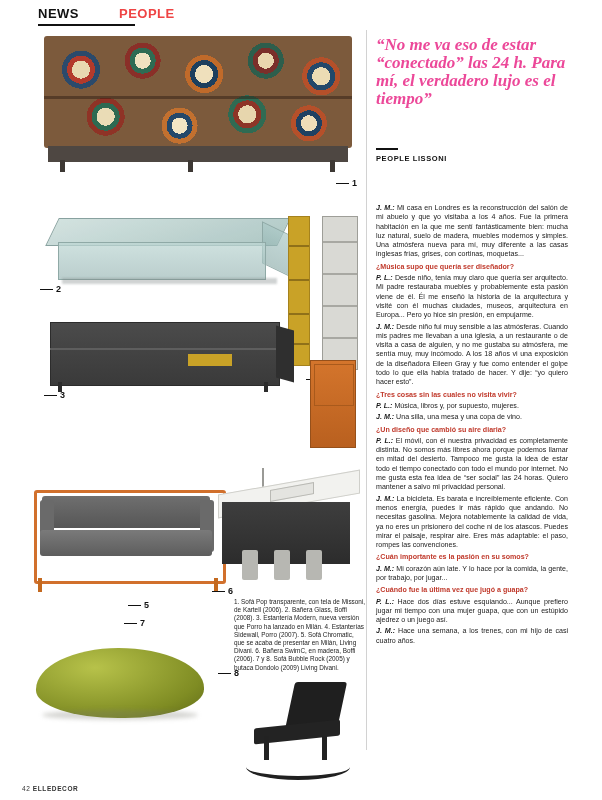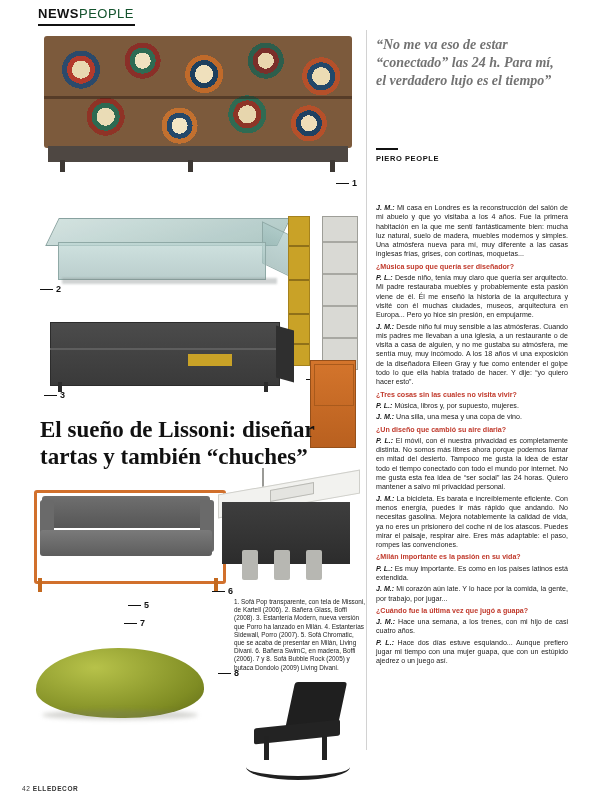--- a/index.html
+++ b/index.html
@@ -24,21 +24,21 @@
   
   .masthead {
     position: absolute;
     left: 38px;
     top: 6px;
     font-size: 13px;
     letter-spacing: 0.5px;
     font-weight: bold;
   }
   .masthead .news { color: #111; }
-  .masthead .people { color: #14532d; font-weight: normal; }
+  .masthead .people { color: #ef4444; font-weight: bold; margin-left: 40px; }
   .rule-top {
     position: absolute;
     left: 38px;
     top: 24px;
     width: 97px;
     height: 2px;
     background: #111;
   }
 
   
@@ -406,25 +406,25 @@
     height: 720px;
     background: #d2d2d2;
   }
 
   .pullquote {
     position: absolute;
     left: 376px;
     top: 36px;
     width: 190px;
     font-family: "Liberation Serif", serif;
-    font-size: 14px;
+    font-size: 17px;
     line-height: 18px;
     font-weight: bold;
     font-style: italic;
-    color: #737373;
+    color: #ec4899;
   }
   .pull-rule {
     position: absolute;
     left: 376px;
     top: 148px;
     width: 22px;
     height: 2px;
     background: #111;
   }
   .pull-attr {
@@ -518,21 +518,20 @@
       <div class="sidepanel"></div>
       <div class="legl" style="left:8px"></div>
       <div class="legr" style="left:214px"></div>
     </div>
     <div class="num" style="left:38px; top:360px;">3</div>
 
     <div class="orangeunit">
       <div class="door"></div>
     </div>
 
-    <div class="headline">El sueño de Lissoni: diseñar tartas y también “chuches”</div>
 
     <div class="sofa5">
       <div class="frame"></div>
       <div class="back"></div>
       <div class="arm" style="left:8px"></div>
       <div class="arm" style="left:168px"></div>
       <div class="seat"></div>
       <div class="legA" style="left:6px"></div>
       <div class="legA" style="left:182px"></div>
     </div>
@@ -564,38 +563,37 @@
       <div class="legr" style="left:90px"></div>
       <div class="runner"></div>
     </div>
     <div class="num" style="left:212px; top:638px;">8</div>
   </div>
 
   <div class="vrule"></div>
 
   <div class="pullquote">“No me va eso de estar “conectado” las 24 h. Para mí, el verdadero lujo es el tiempo”</div>
   <div class="pull-rule"></div>
-  <div class="pull-attr">PIERO PEOPLE</div>
+  <div class="pull-attr">PEOPLE LISSONI</div>
 
   <div class="qa" id="interview">
       <p><span class="ini">J. M.:</span> Mi casa en Londres es la reconstrucción del salón de mi abuelo y que yo visitaba a los 4 años. Fue la primera habitación en la que me sentí fantásticamente bien: mucha luz natural, suelo de madera, muebles modernos y simples. Una atmósfera nueva para mí, muy diferente a las casas inglesas frías, grises, con cortinas, moquetas...</p>
       <p class="q">¿Música supo que quería ser diseñador?</p>
       <p><span class="ini">P. L.:</span> Desde niño, tenía muy claro que quería ser arquitecto. Mi padre restauraba muebles y probablemente esta pasión viene de él. Él me enseñó la historia de la arquitectura y visité con él muchas ciudades, museos, arquitectura en Europa... Pero yo hice sin presión, en empujarme.</p>
       <p><span class="ini">J. M.:</span> Desde niño fui muy sensible a las atmósferas. Cuando mis padres me llevaban a una iglesia, a un restaurante o de visita a casa de alguien, y no me gustaba su atmósfera, me sentía muy, muy incómodo. A los 18 años vi una exposición de la diseñadora Eileen Gray y fue como entender el golpe todo lo que ella había tratado de hacer. Y dije: “yo quiero hacer esto”.</p>
       <p class="q">¿Tres cosas sin las cuales no visita vivir?</p>
       <p><span class="ini">P. L.:</span> Música, libros y, por supuesto, mujeres.</p>
       <p><span class="ini">J. M.:</span> Una silla, una mesa y una copa de vino.</p>
       <p class="q">¿Un diseño que cambió su aire diaria?</p>
       <p><span class="ini">P. L.:</span> El móvil, con él nuestra privacidad es completamente distinta. No somos más libres ahora porque podemos llamar en mitad del desierto. Tampoco me gusta la idea de estar todo el tiempo conectado con todo el mundo por internet. No me gusta esta fea idea de “ser social” las 24 horas. Quiero mantener a salvo mi privacidad personal.</p>
       <p><span class="ini">J. M.:</span> La bicicleta. Es barata e increíblemente eficiente. Con menos energía, puedes ir más rápido que andando. No necesitas gasolina. Mejora notablemente la calidad de vida, ya no eres un prisionero del coche ni de los atascos. Puedes mirar el paisaje, respirar aire. Eres más adaptable: el paso, rompes las convenciones.</p>
-      <p class="q">¿Milán importante es la pasión en su vida?</p>
-      <p><span class="ini">P. L.:</span> Es muy importante. Es como en los países latinos está extendida.</p>
+      <p class="q">¿Cuán importante es la pasión en su somos?</p>
       <p><span class="ini">J. M.:</span> Mi corazón aún late. Y lo hace por la comida, la gente, por trabajo, por jugar...</p>
       <p class="q">¿Cuándo fue la última vez que jugó a guapa?</p>
+      <p><span class="ini">P. L.:</span> Hace dos días estuve esquiando... Aunque prefiero jugar mi tiempo con una mujer guapa, que con un estúpido ajedrez o un juego así.</p>
       <p><span class="ini">J. M.:</span> Hace una semana, a los trenes, con mi hijo de casi cuatro años.</p>
-      <p><span class="ini">P. L.:</span> Hace dos días estuve esquiando... Aunque prefiero jugar mi tiempo con una mujer guapa, que con un estúpido ajedrez o un juego así.</p>
     </div>
 
   <div class="footer">
     <span>42</span>
     <b>ELLEDECOR</b>
   </div>
 </div>
 
 </body></html>

